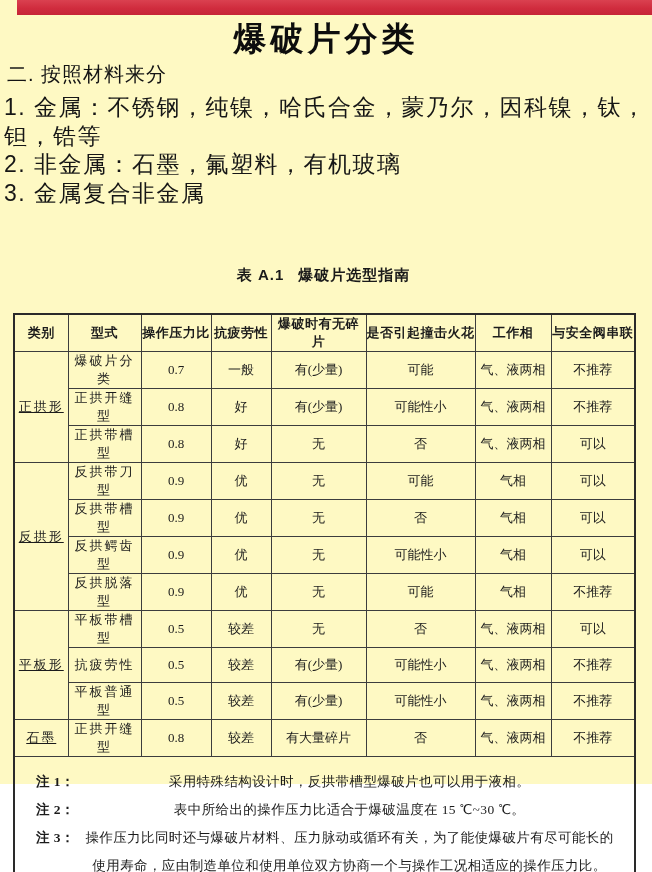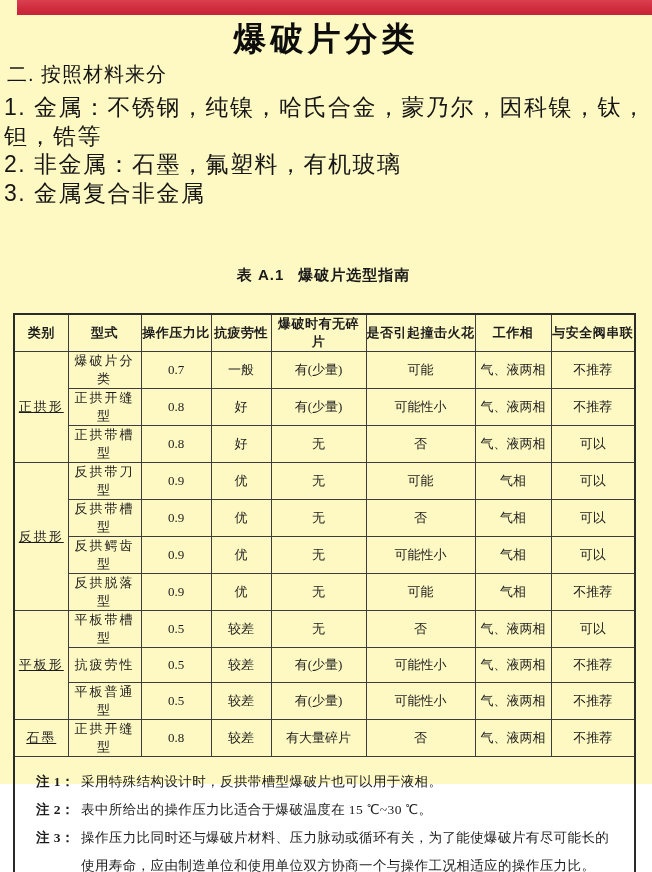--- a/index.html
+++ b/index.html
@@ -71,20 +71,21 @@
     height: 112px;
     text-align: left; vertical-align: top;
     padding: 11px 16px 6px 21px;
   }
   .note {
     position: relative;
     padding-left: 45px;
     font-size: 13.5px; line-height: 28px;
     color: #1b1b1b;
     letter-spacing: 0.4px;
+    text-align: center;
   }
   .note-label { position: absolute; left: 0; top: 0; font-weight: bold; }
 </style>
 </head>
 <body>
 
 <div class="page">
 
   <div class="red-banner"></div>
 

